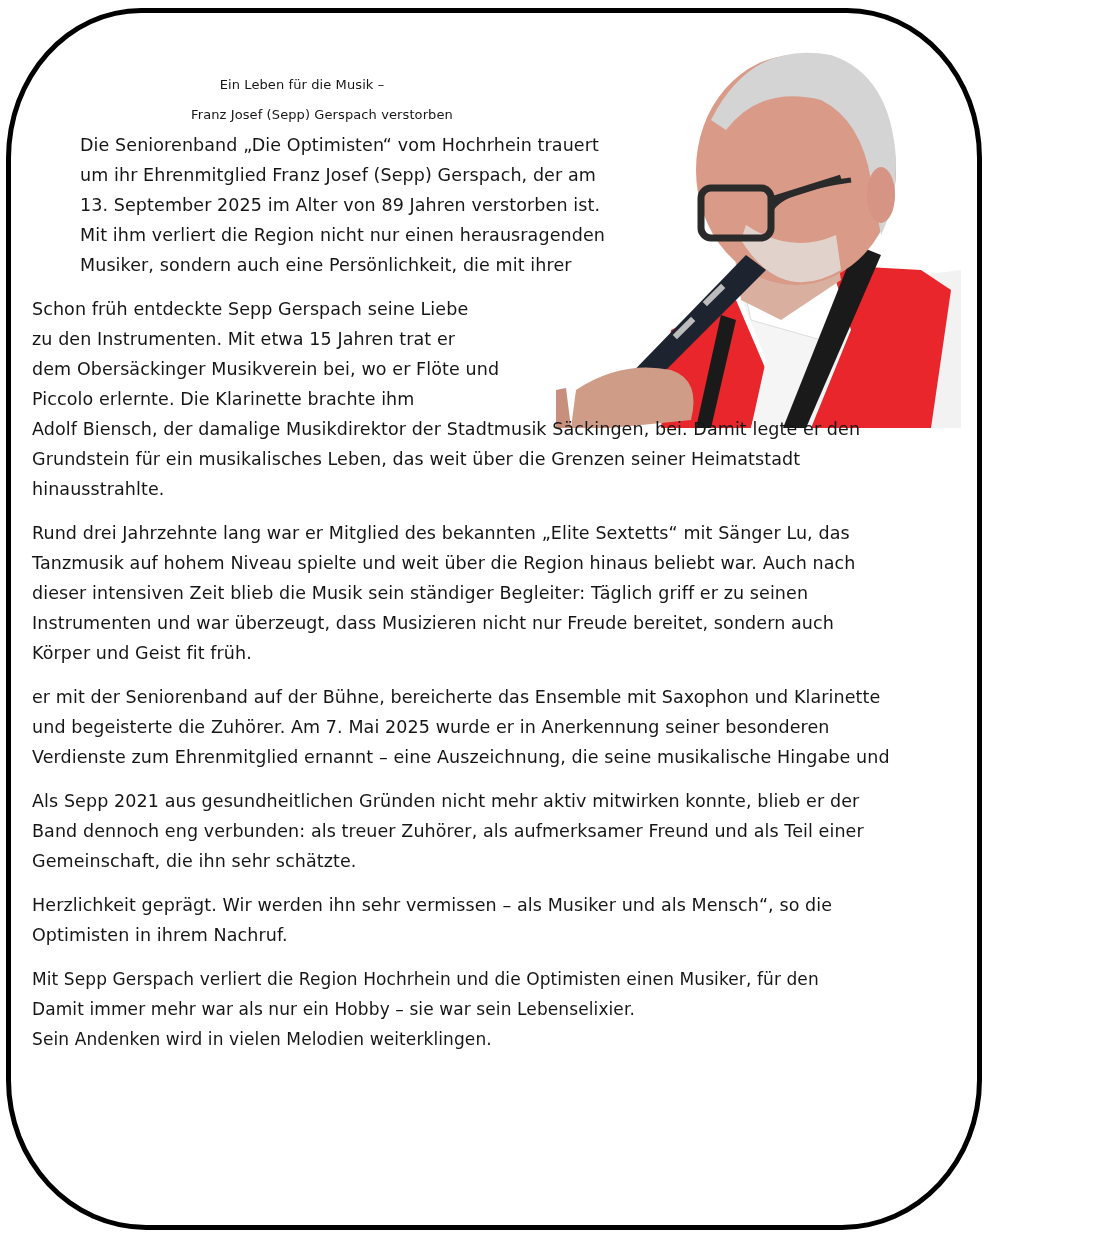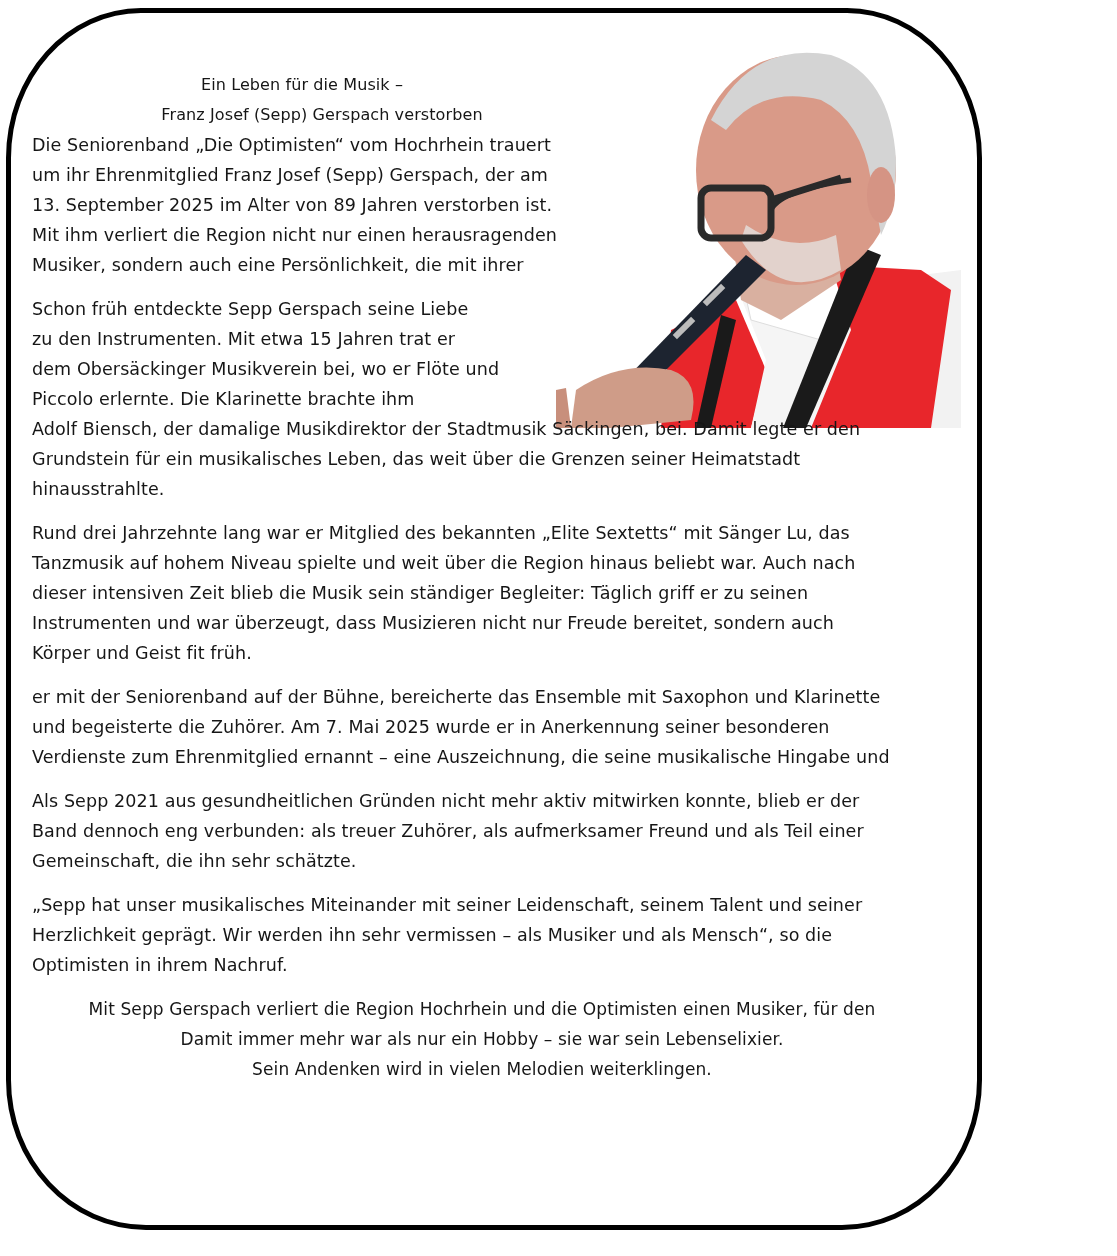--- a/index.html
+++ b/index.html
@@ -49,23 +49,23 @@
       height: 398px;
       overflow: hidden;
     }
     .intro, .para {
       margin: 0 0 14px 0;
     }
     .intro-line, .wrap-line {
       display: block;
       white-space: nowrap;
     }
-    .para1 { margin-top: 0; }
+    .para1 { margin-top: 0; margin-left: 48px; }
     .closing {
-      text-align: center;
+      text-align: left;
       margin: 2px 0 0 0;
       font-size: 17px;
       line-height: 30px;
       width: 900px;
     }
     .closing span { display: block; }
   </style>
 </head>
 <body>
 
@@ -104,21 +104,21 @@
     <path d="M195 225 L215 240 L60 395 L35 390 Z" fill="#1d2430"></path>
     <rect x="150" y="262" width="26" height="6" transform="rotate(-45 163 265)" fill="#bcbcbc"></rect>
     <rect x="120" y="295" width="26" height="6" transform="rotate(-45 133 298)" fill="#bcbcbc"></rect>
 
     <path d="M25 360 Q70 330 120 340 Q150 350 140 390 L60 398 L20 398 Z" fill="#cf9c88"></path>
     <path d="M5 360 L15 358 L20 398 L5 398 Z" fill="#c88f7c"></path>
   </svg>
 </div>
 
 <div class="content">
-  <h1 class="title" style="font-size:16px;font-weight:normal;line-height:30px;">
+  <h1 class="title" style="font-size:13px;font-weight:normal;line-height:30px;">
     <span style="display:block;">Ein Leben für die Musik –</span>
     <span class="line2" style="display:block;">Franz Josef (Sepp) Gerspach verstorben</span>
   </h1>
 
   <p class="para para1">
     <span class="wrap-line">Die Seniorenband „Die Optimisten“ vom Hochrhein trauert</span>
     <span class="wrap-line">um ihr Ehrenmitglied Franz Josef (Sepp) Gerspach, der am</span>
     <span class="wrap-line">13. September 2025 im Alter von 89 Jahren verstorben ist.</span>
     <span class="wrap-line">Mit ihm verliert die Region nicht nur einen herausragenden</span>
     <span class="wrap-line">Musiker, sondern auch eine Persönlichkeit, die mit ihrer</span>
@@ -148,21 +148,20 @@
     <span class="wrap-line">Verdienste zum Ehrenmitglied ernannt – eine Auszeichnung, die seine musikalische Hingabe und</span>
   </p>
 
   <p class="para">
     <span class="wrap-line">Als Sepp 2021 aus gesundheitlichen Gründen nicht mehr aktiv mitwirken konnte, blieb er der</span>
     <span class="wrap-line">Band dennoch eng verbunden: als treuer Zuhörer, als aufmerksamer Freund und als Teil einer</span>
     <span class="wrap-line">Gemeinschaft, die ihn sehr schätzte.</span>
   </p>
 
   <p class="para">
-    <span class="wrap-line">„Sepp hat unser musikalisches Miteinander mit seiner Leidenschaft, seinem Talent und seiner</span>
     <span class="wrap-line">Herzlichkeit geprägt. Wir werden ihn sehr vermissen – als Musiker und als Mensch“, so die</span>
     <span class="wrap-line">Optimisten in ihrem Nachruf.</span>
   </p>
 
   <p class="closing">
     <span>Mit Sepp Gerspach verliert die Region Hochrhein und die Optimisten einen Musiker, für den</span>
     <span>Damit immer mehr war als nur ein Hobby – sie war sein Lebenselixier.</span>
     <span>Sein Andenken wird in vielen Melodien weiterklingen.</span>
   </p>
 </div>

